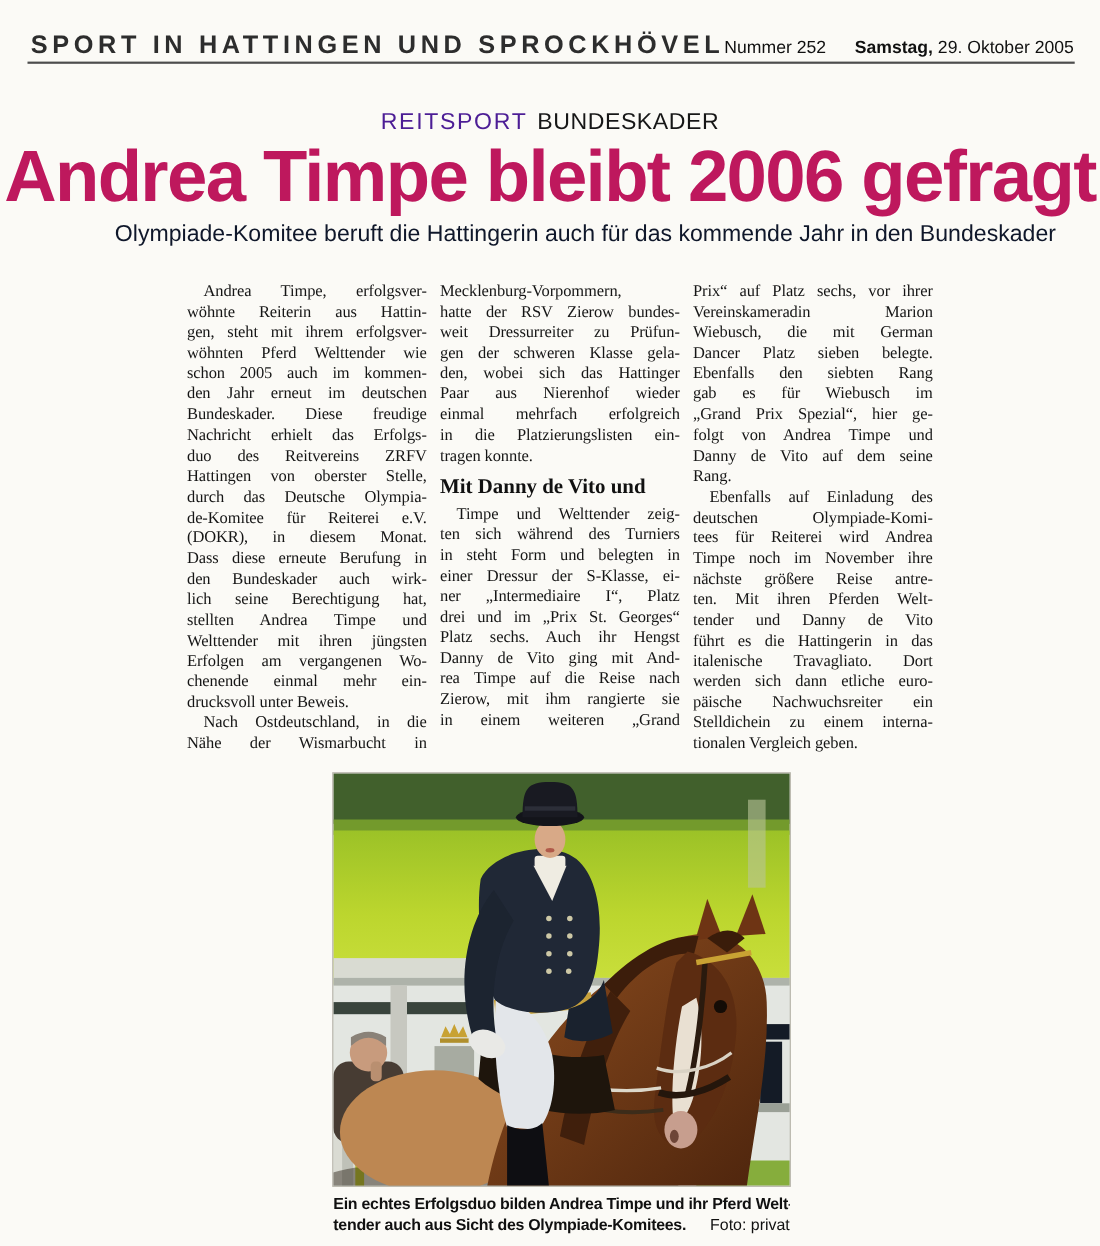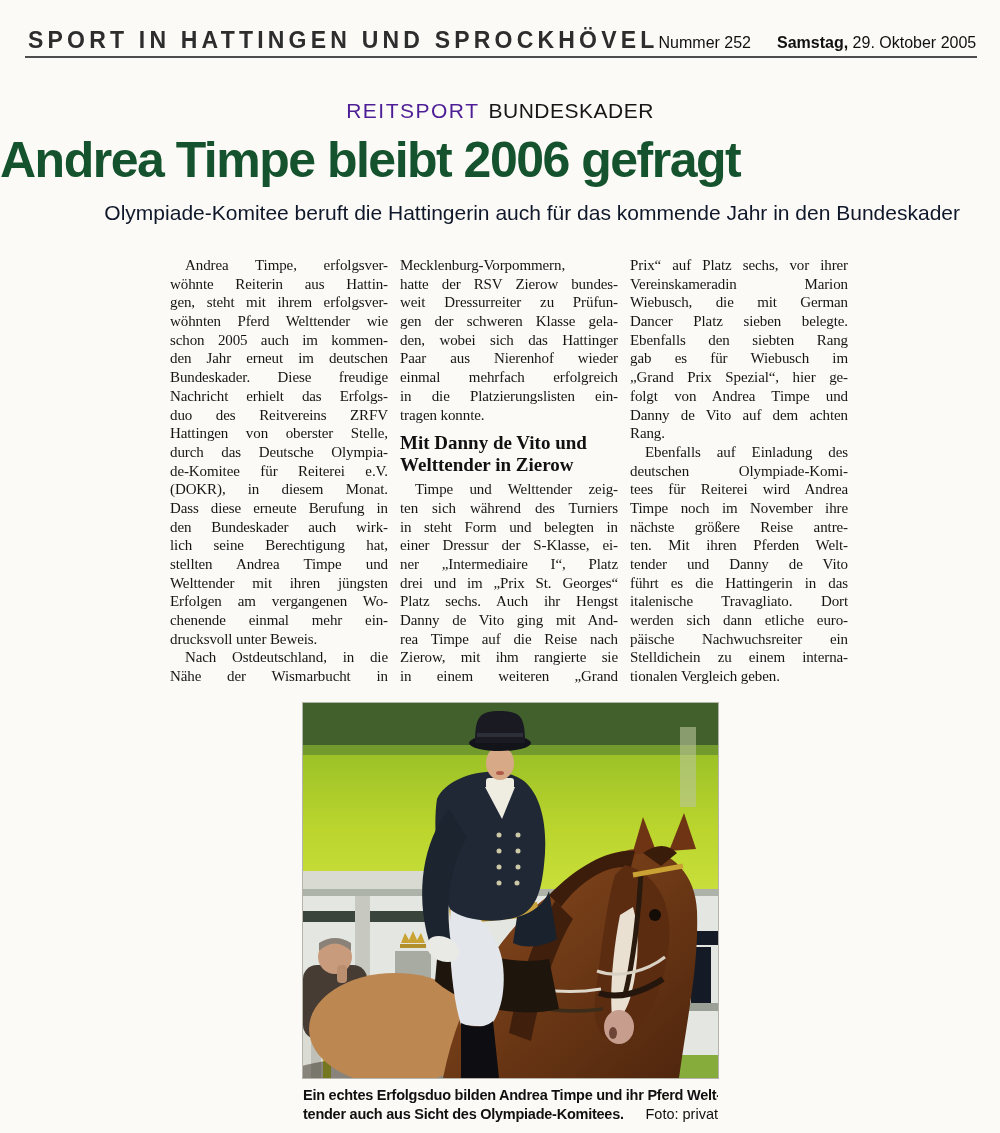--- a/index.html
+++ b/index.html
@@ -12,22 +12,22 @@
   .hdr{position:absolute;left:28px;top:27px;width:948px;display:flex;justify-content:space-between;align-items:baseline;}
   .mast{font-size:23px;font-weight:bold;letter-spacing:4.2px;color:#2d2d2d;white-space:nowrap;}
   .hmeta{font-size:16px;color:#101010;white-space:nowrap;}
   .hmeta .num{margin-right:26px;}
   .hmeta .day{font-weight:bold;}
   .hrule{position:absolute;left:25px;top:56px;width:952px;height:2px;background:#4d4d4d;}
   
   .kicker{position:absolute;top:99px;left:0;width:100%;text-align:center;font-size:21px;white-space:nowrap;}
   .kicker .topic{color:#4c1d95;font-weight:normal;letter-spacing:1.5px;}
   .kicker .section{color:#161616;margin-left:9px;letter-spacing:0.5px;}
-  .headline{position:absolute;top:130px;left:0;width:100%;text-align:left;
-    font-size:50px;font-weight:bold;letter-spacing:-1.5px;color:#14532d;line-height:60px;}
+  .headline{position:absolute;top:130px;left:0;width:100%;text-align:center;
+    font-size:66px;font-weight:bold;letter-spacing:-1.5px;color:#be185d;line-height:60px;}
   .deck{position:absolute;top:201px;left:40px;width:920px;text-align:right;font-size:21px;color:#0f172a;white-space:nowrap;}
   
   #article-columns{position:absolute;left:170px;top:256px;display:flex;gap:12px;}
   .col{width:218px;font-family:"Liberation Serif",serif;font-size:15px;line-height:18.7px;color:#151515;}
   .para{margin:0;}
   .bline{text-align:justify;text-align-last:justify;height:18.7px;overflow:hidden;letter-spacing:-0.1px;}
   .bline.endl{text-align-last:left;}
   .bline.ind{text-indent:15px;}
   h3.colhead{margin:8px 0 5px 0;font-family:"Liberation Serif",serif;font-size:19px;line-height:21.5px;font-weight:bold;color:#111;}
   .hline{text-align:left;}
@@ -92,21 +92,20 @@
         <div class="bline">weit Dressurreiter zu Prüfun-</div>
         <div class="bline">gen der schweren Klasse gela-</div>
         <div class="bline">den, wobei sich das Hattinger</div>
         <div class="bline">Paar aus Nierenhof wieder</div>
         <div class="bline">einmal mehrfach erfolgreich</div>
         <div class="bline">in die Platzierungslisten ein-</div>
         <div class="bline endl">tragen konnte.</div>
       </div>
       <h3 class="colhead">
         <div class="hline">Mit Danny de Vito und</div>
-        <div class="hline">Welttender in Zierow</div>
       </h3>
       <div class="para">
         <div class="bline ind">Timpe und Welttender zeig-</div>
         <div class="bline">ten sich während des Turniers</div>
         <div class="bline">in steht Form und belegten in</div>
         <div class="bline">einer Dressur der S-Klasse, ei-</div>
         <div class="bline">ner „Intermediaire I“, Platz</div>
         <div class="bline">drei und im „Prix St. Georges“</div>
         <div class="bline">Platz sechs. Auch ihr Hengst</div>
         <div class="bline">Danny de Vito ging mit And-</div>
@@ -118,21 +117,21 @@
     <div class="col">
       <div class="para">
         <div class="bline">Prix“ auf Platz sechs, vor ihrer</div>
         <div class="bline">Vereinskameradin Marion</div>
         <div class="bline">Wiebusch, die mit German</div>
         <div class="bline">Dancer Platz sieben belegte.</div>
         <div class="bline">Ebenfalls den siebten Rang</div>
         <div class="bline">gab es für Wiebusch im</div>
         <div class="bline">„Grand Prix Spezial“, hier ge-</div>
         <div class="bline">folgt von Andrea Timpe und</div>
-        <div class="bline">Danny de Vito auf dem achten</div>
+        <div class="bline">Danny de Vito auf dem seine</div>
         <div class="bline endl">Rang.</div>
       </div>
       <div class="para">
         <div class="bline ind">Ebenfalls auf Einladung des</div>
         <div class="bline">deutschen Olympiade-Komi-</div>
         <div class="bline">tees für Reiterei wird Andrea</div>
         <div class="bline">Timpe noch im November ihre</div>
         <div class="bline">nächste größere Reise antre-</div>
         <div class="bline">ten. Mit ihren Pferden Welt-</div>
         <div class="bline">tender und Danny de Vito</div>

